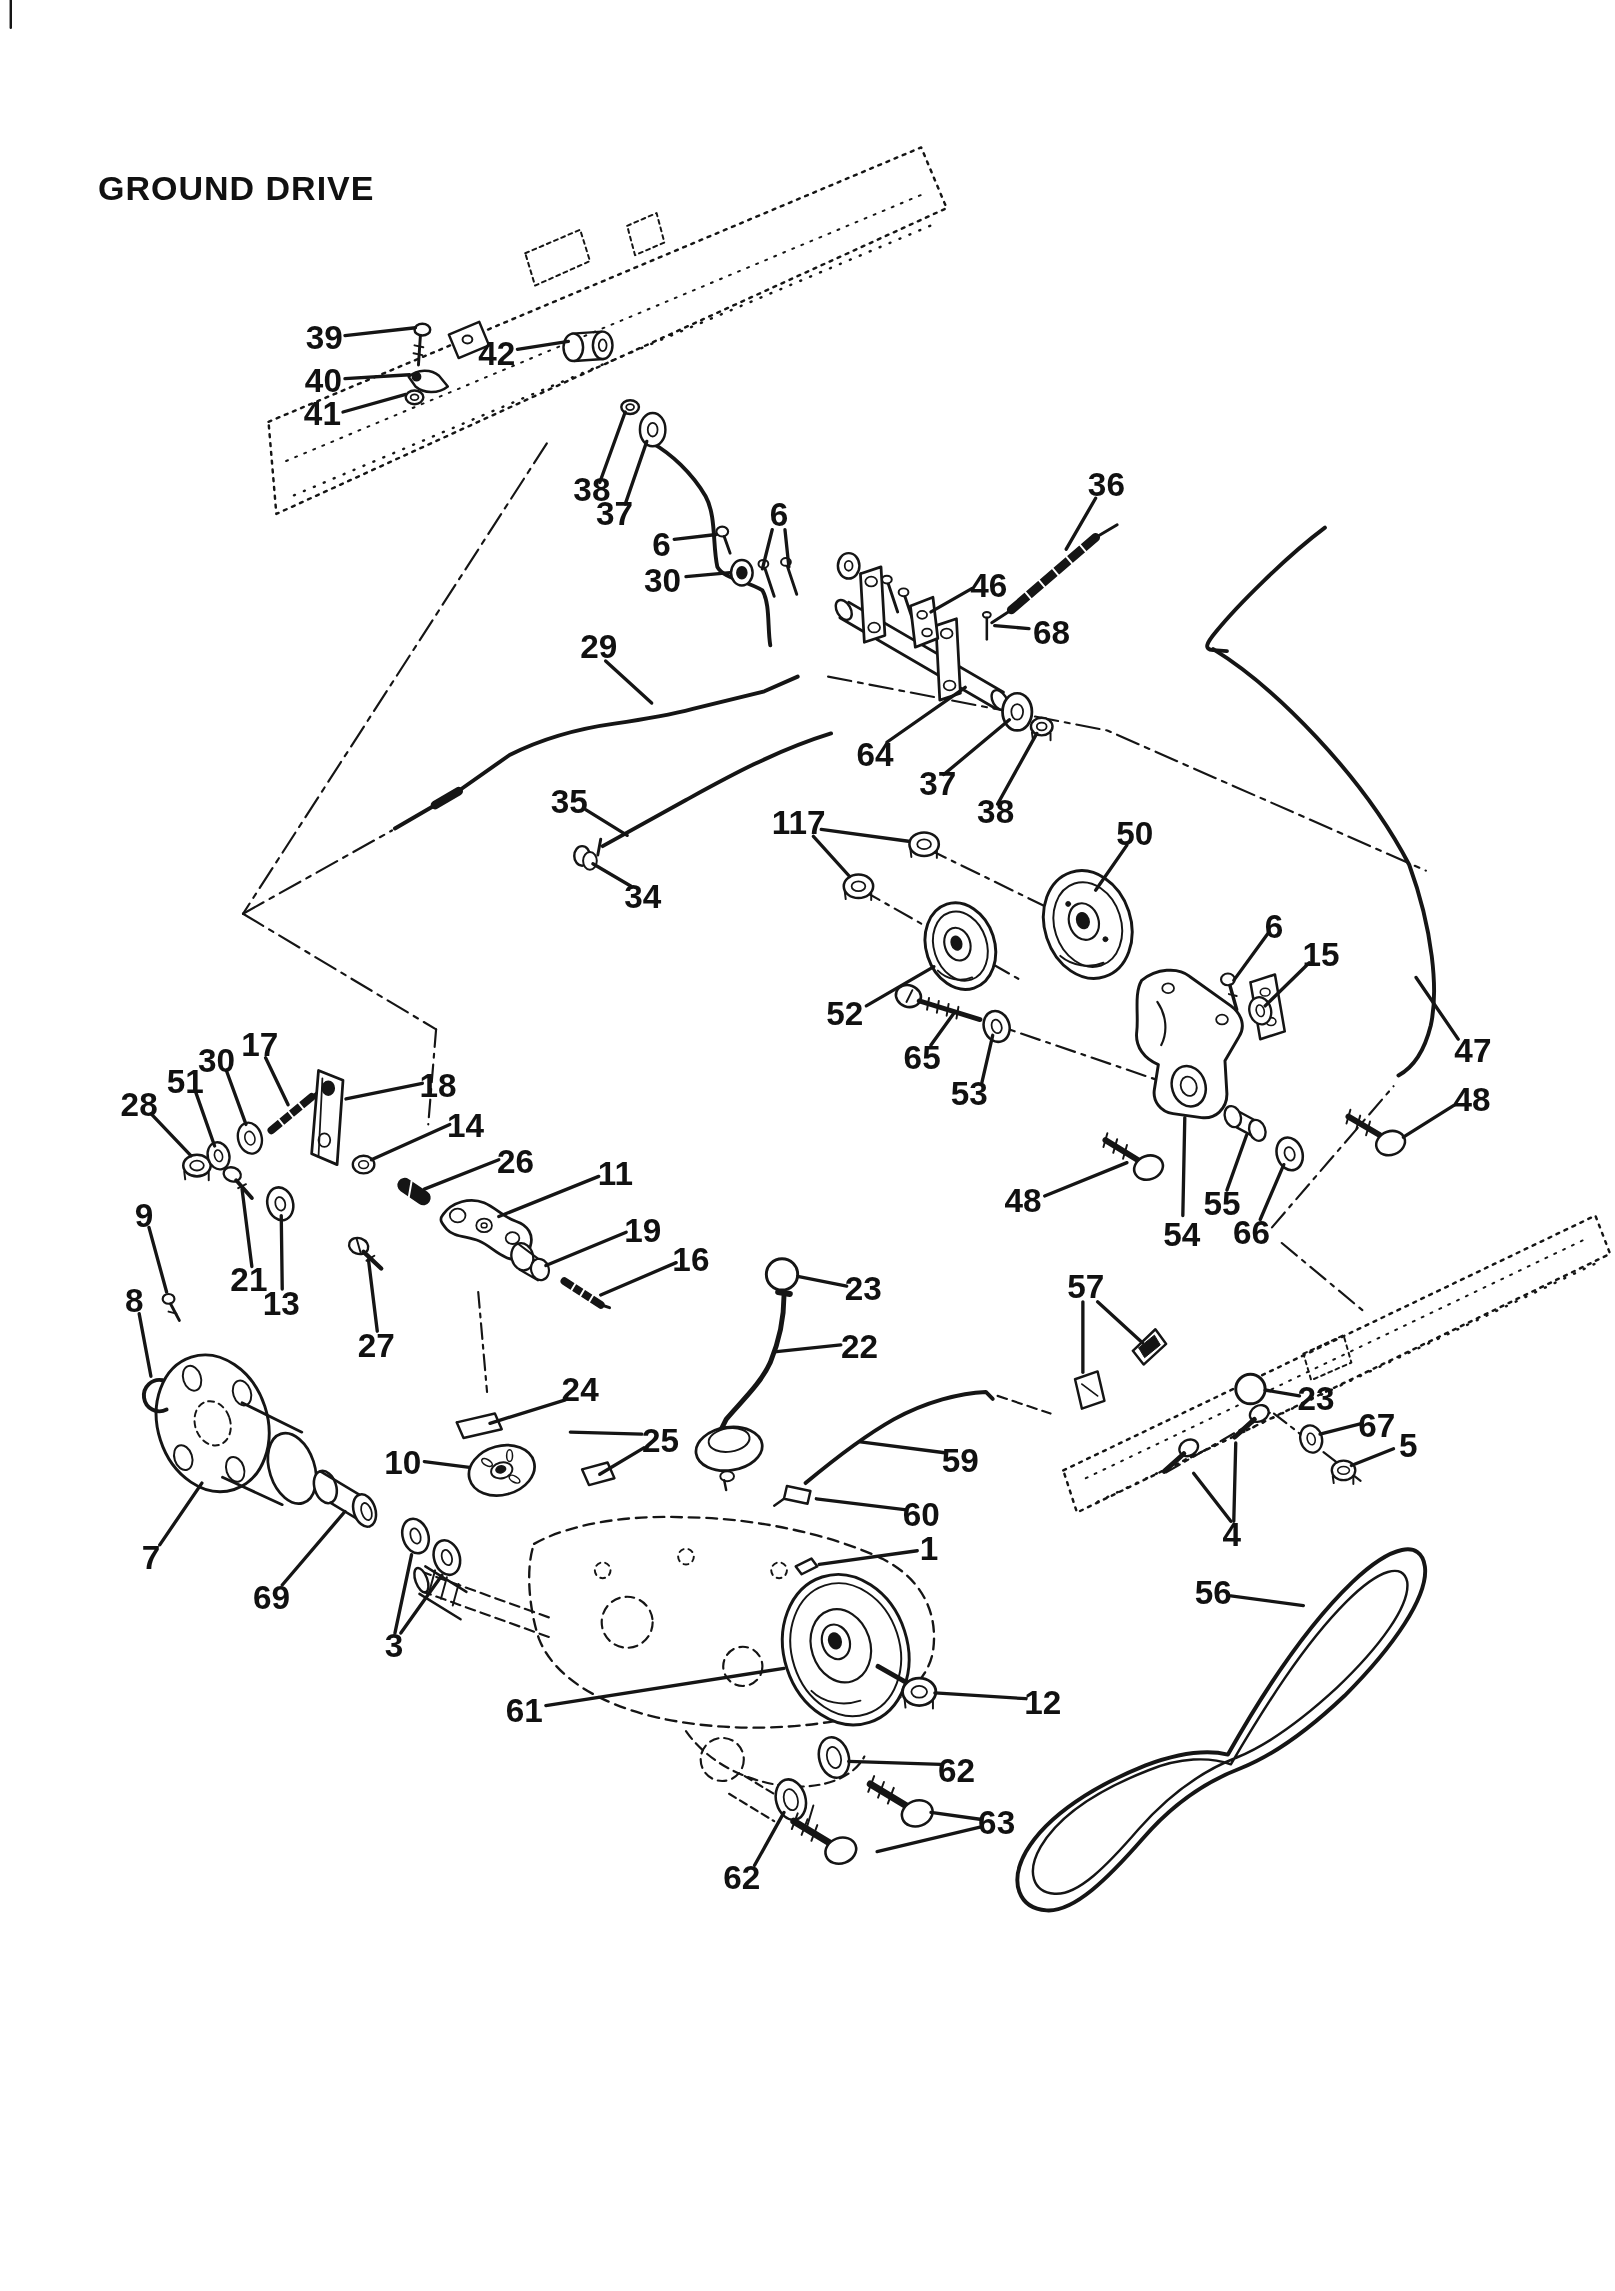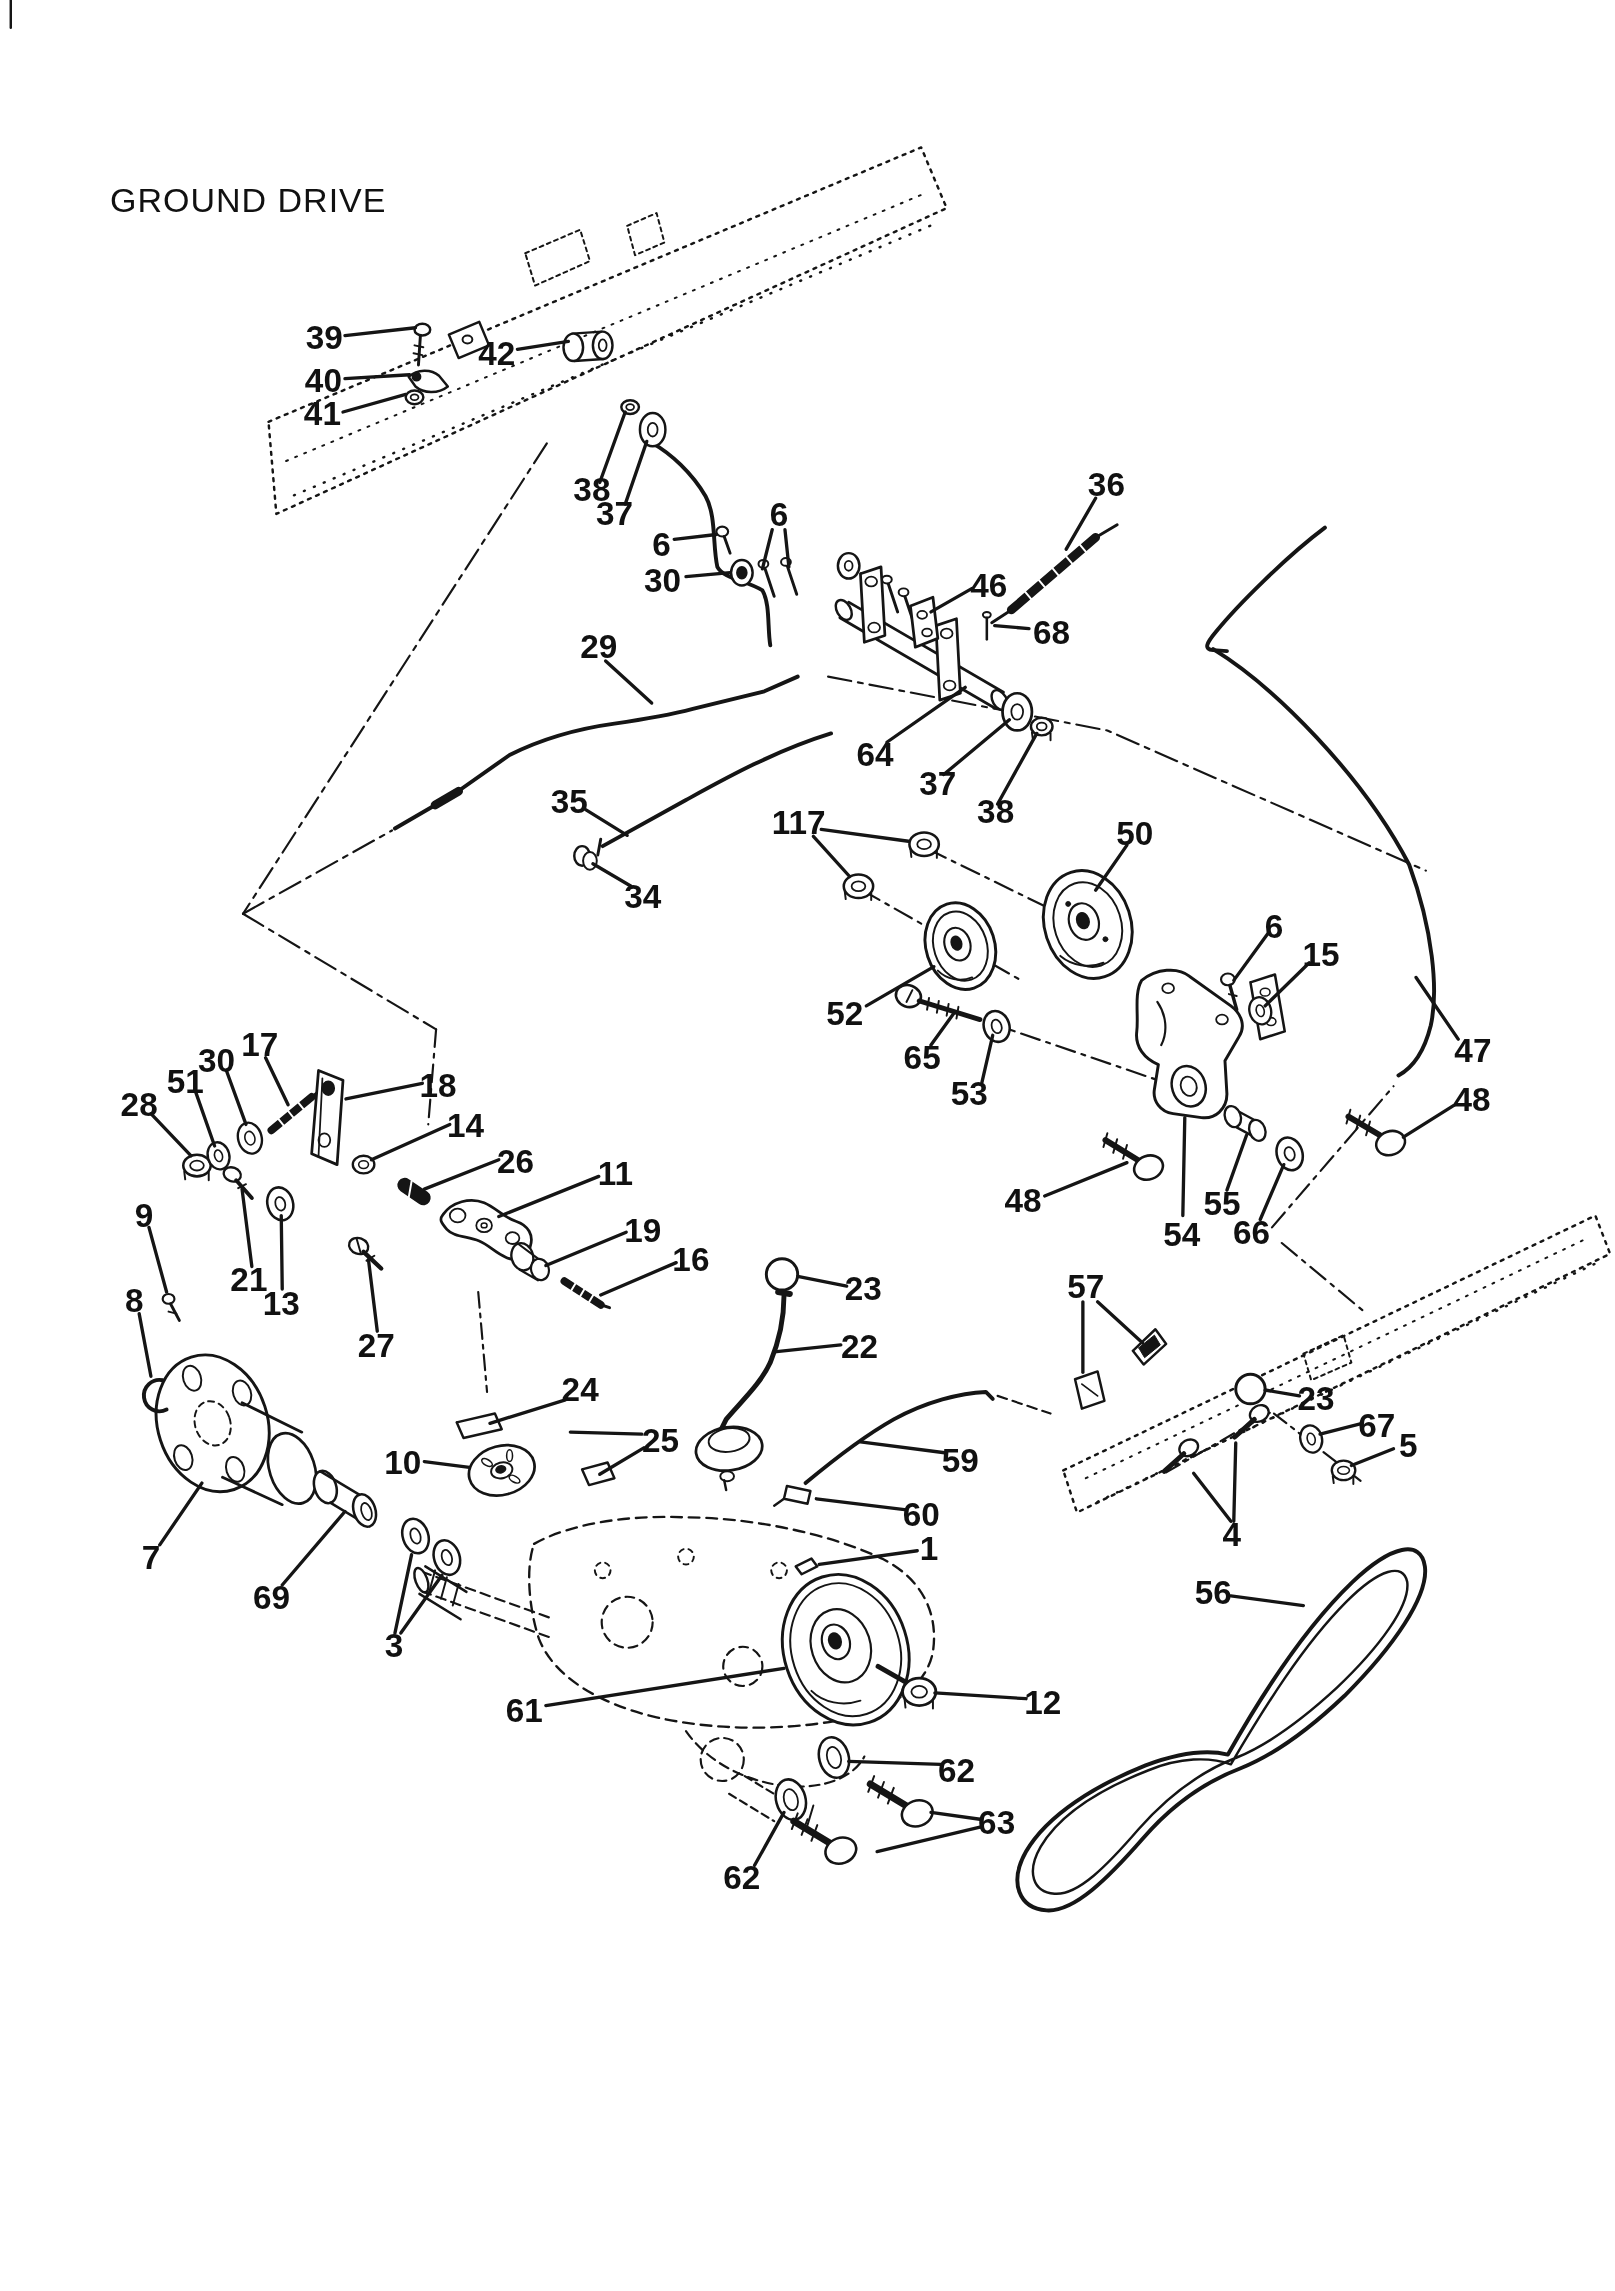--- a/index.html
+++ b/index.html
@@ -1,18 +1,18 @@
 <!DOCTYPE html>
 <html><head>
 <meta charset="utf-8">
 <style>
   html,body{margin:0;padding:0;background:#e8e8e8;}
   .page{position:relative;width:1615px;height:2292px;background:#ffffff;overflow:hidden;
         font-family:"Liberation Sans",sans-serif;}
-  .page-title{position:absolute;left:94px;top:165px;margin:16px;font-size:34px;font-weight:normal;
+  .page-title{position:absolute;left:94px;top:165px;margin:4px;font-size:34px;font-weight:bold;
         letter-spacing:1px;color:#111;}
   svg{position:absolute;left:0;top:0;}
 </style>
 </head>
 <body>
 
 <div class="page">
   <h1 class="page-title">GROUND DRIVE</h1>
   <svg id="diagram" xmlns="http://www.w3.org/2000/svg" width="1615" height="2292" viewBox="0 0 1648 2338">
       <line x1="11" y1="0" x2="11" y2="28" stroke="#151515" stroke-width="2.5" fill="none" stroke-linecap="round" stroke-linejoin="round"></line>

